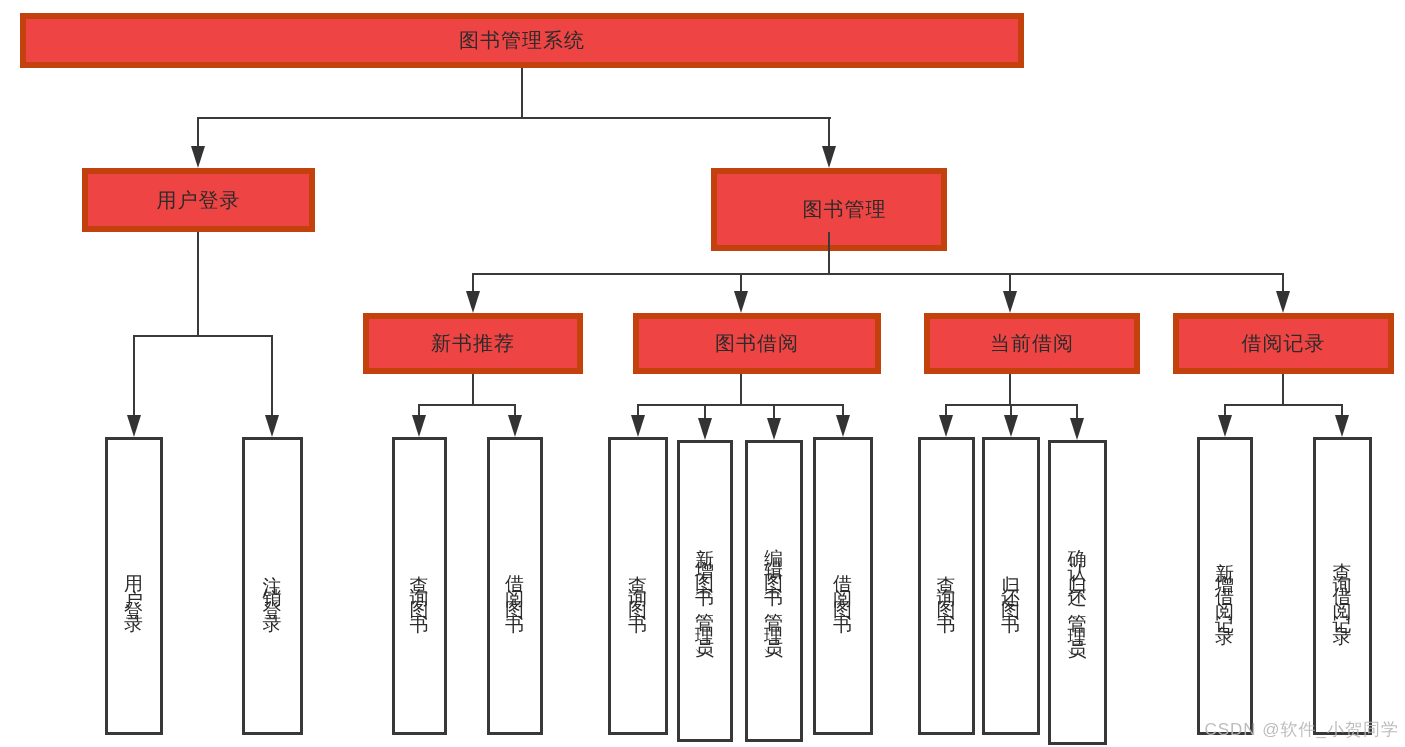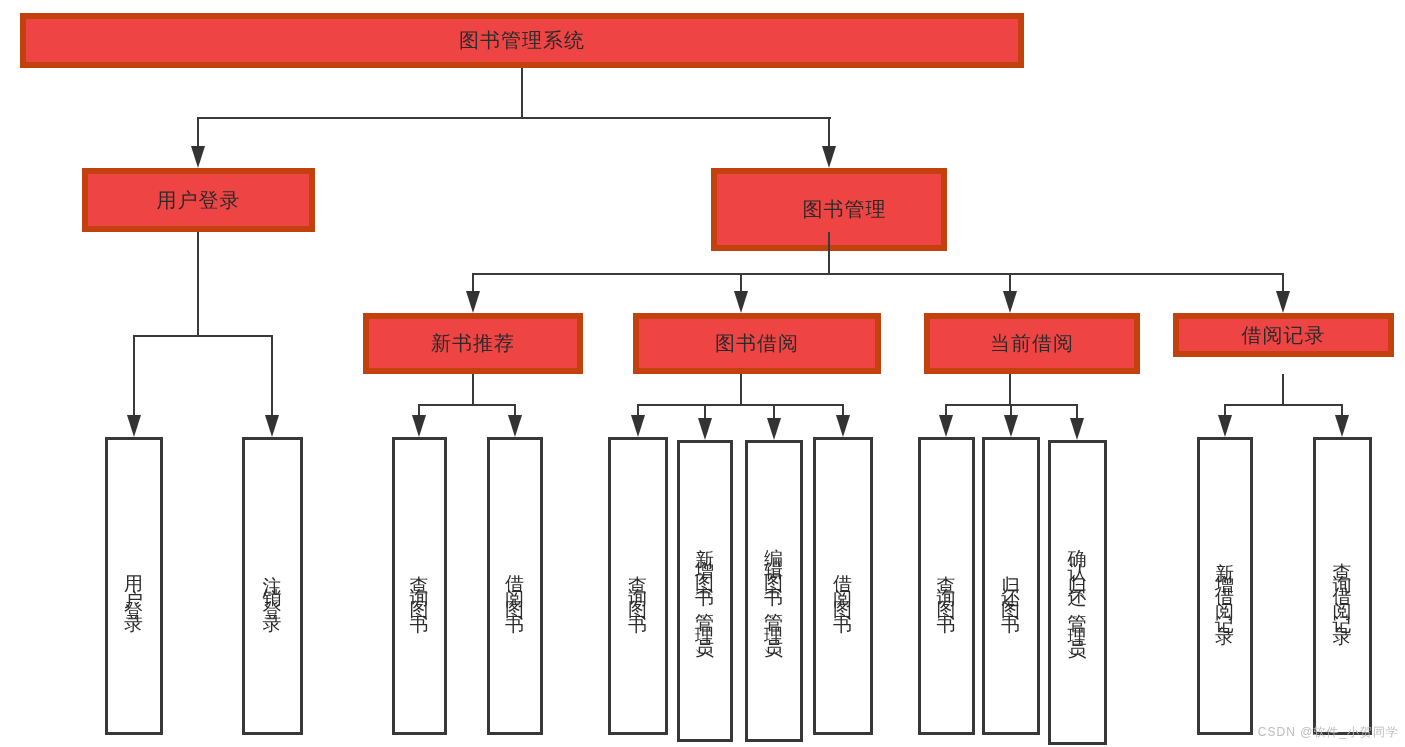--- a/index.html
+++ b/index.html
@@ -21,21 +21,21 @@
   }
   .vline{position:absolute;width:2px;background:#3a3a3a;}
   .hline{position:absolute;height:2px;background:#3a3a3a;}
   .arrow{
     position:absolute;width:0;height:0;
     border-left:7px solid transparent;border-right:7px solid transparent;
     border-top:22px solid #333333;
   }
   .watermark{
     position:absolute;right:6px;bottom:6px;
-    font-size:12px;color:rgba(185,185,185,0.95);letter-spacing:1px;
+    font-size:17px;color:rgba(185,185,185,0.95);letter-spacing:1px;
   }
 </style>
 </head>
 <body>
 
 <div id="canvas">
 
   <div class="node" style="left:20px;top:13px;width:1004px;height:55px;">
     <span>图书管理系统</span>
   </div>
@@ -74,21 +74,21 @@
 
   <div class="node" style="left:363px;top:313px;width:220px;height:61px;">
     <span>新书推荐</span>
   </div>
   <div class="node" style="left:633px;top:313px;width:248px;height:61px;">
     <span>图书借阅</span>
   </div>
   <div class="node" style="left:924px;top:313px;width:216px;height:61px;">
     <span>当前借阅</span>
   </div>
-  <div class="node" style="left:1173px;top:313px;width:221px;height:44px;">
+  <div class="node" style="left:1173px;top:313px;width:221px;height:61px;">
     <span>借阅记录</span>
   </div>
 
   <div class="vline" style="left:472px;top:374px;height:32px;"></div>
   <div class="hline" style="left:418px;top:404px;width:98px;"></div>
   <div class="vline" style="left:418px;top:404px;height:22px;"></div>
   <div class="arrow" style="left:412px;top:415px;"></div>
   <div class="vline" style="left:514px;top:404px;height:22px;"></div>
   <div class="arrow" style="left:508px;top:415px;"></div>
 

